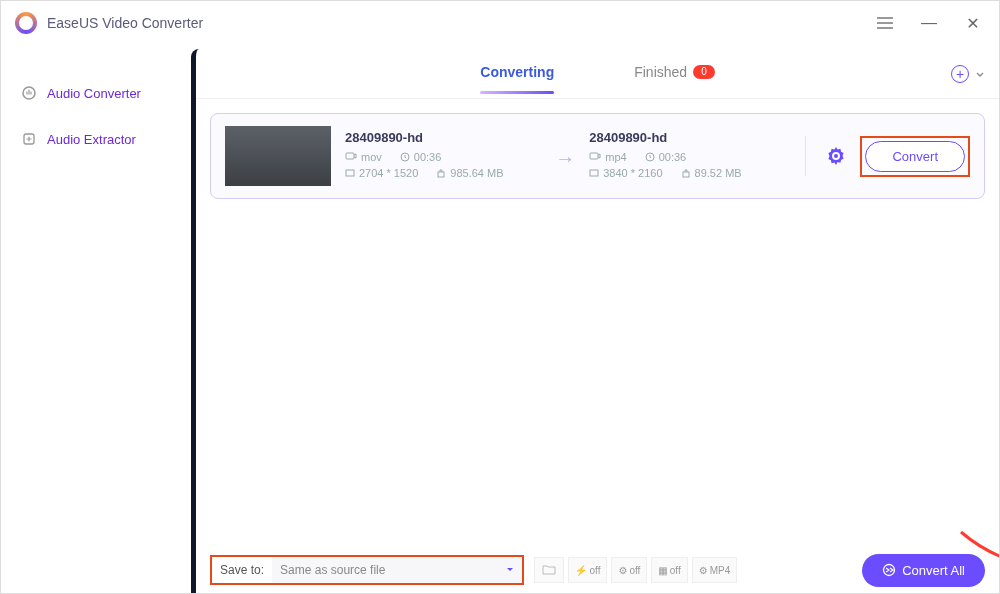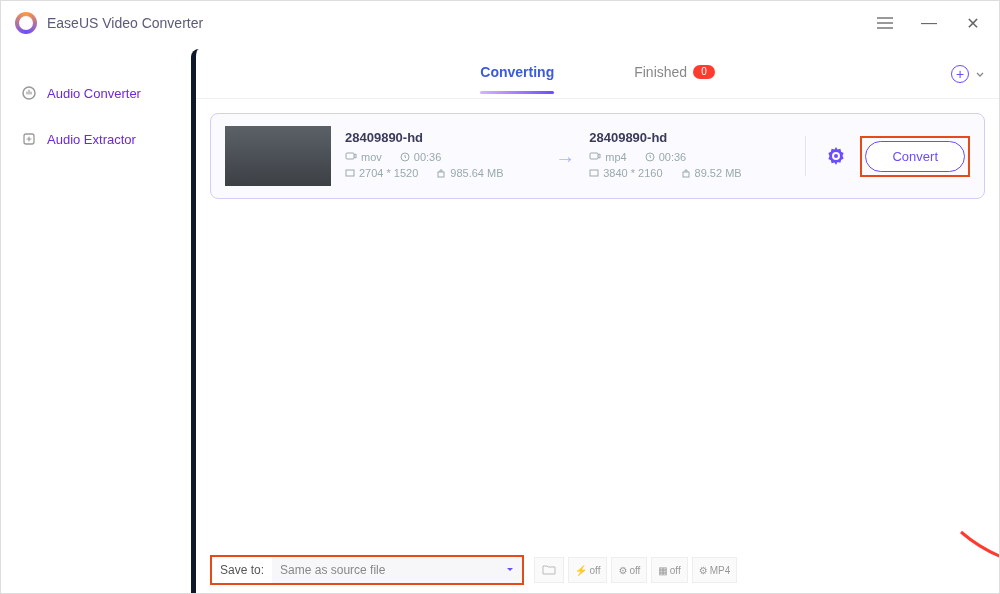--- a/index.html
+++ b/index.html
@@ -219,15 +219,22 @@
           </div>
         <div class="fbtn">
             <span>⚙</span>
             <span>MP4</span>
           </div>
       </div>
       <svg class="arrow-annot" width="100" height="50" viewBox="0 0 100 50">
         <path d="M5 5 Q40 35 82 38" stroke="#ff3b30" stroke-width="3" fill="none"></path>
         <path d="M82 38 l-10 -7 M82 38 l-12 3" stroke="#ff3b30" stroke-width="3" fill="none"></path>
       </svg>
+      <button class="convert-all">
+        <svg width="14" height="14" viewBox="0 0 14 14">
+            <circle cx="7" cy="7" r="5.5" stroke="#fff" stroke-width="1.3" fill="none"></circle>
+            <path d="M4 5l3 2-3 2M8 5l3 2-3 2" stroke="#fff" stroke-width="1.2" fill="none"></path>
+          </svg>
+        <span>Convert All</span>
+      </button>
     </div>
   </div>
 </div>
 
 </body></html>

